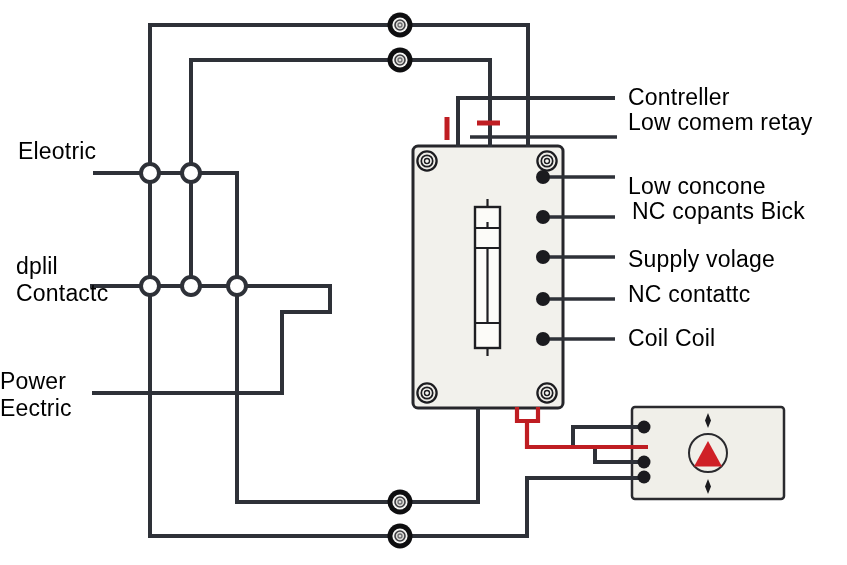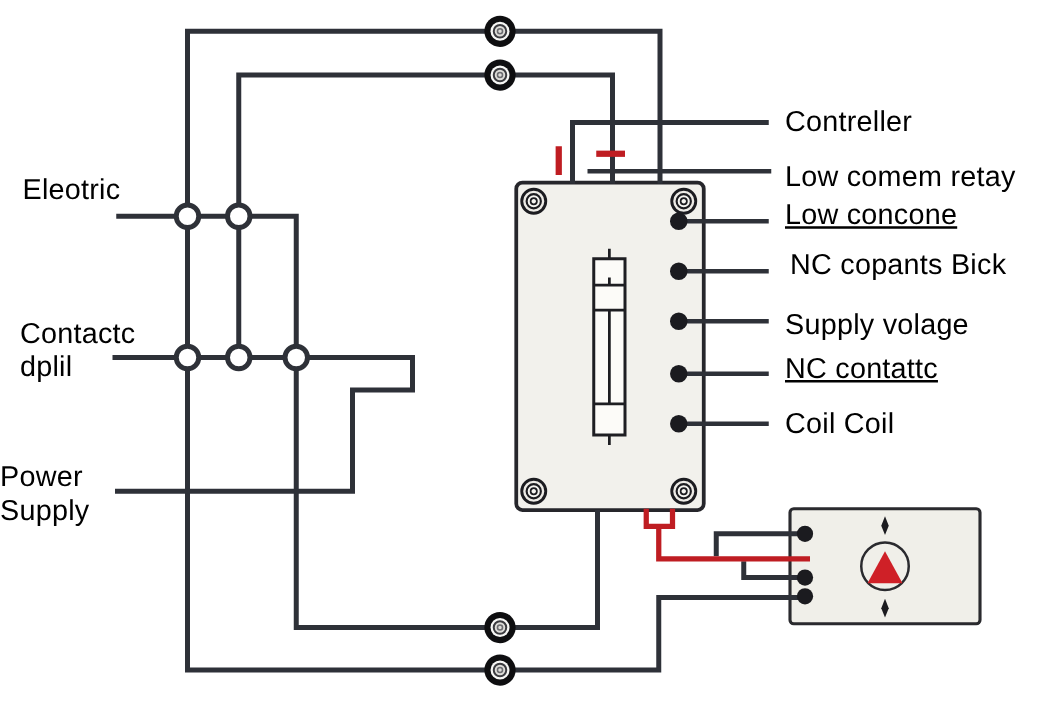--- a/index.html
+++ b/index.html
@@ -107,29 +107,29 @@
     </g>
     <circle class="dot" cx="644" cy="427" r="6.5"></circle>
     <circle class="dot" cx="644" cy="462" r="6.5"></circle>
     <circle class="dot" cx="644" cy="477" r="6.5"></circle>
   </svg>
 
   <div class="lbl" style="left:18px;top:138px;">
     <span>Eleotric</span>
   </div>
   <div class="lbl" style="left:16px;top:253px;">
+    <span>dplil</span>
     <span>Contactc</span>
-    <span>dplil</span>
   </div>
   <div class="lbl" style="left:0;top:368px;">
     <span>Power</span>
-    <span>Supply</span>
+    <span>Eectric</span>
   </div>
 
   <div class="lbl" style="left:628px;top:84px;">Contreller</div>
-  <div class="lbl" style="left:628px;top:128px;">Low comem retay</div>
-  <div class="lbl" style="left:628px;top:158px;text-decoration:underline;">Low concone</div>
+  <div class="lbl" style="left:628px;top:109px;">Low comem retay</div>
+  <div class="lbl" style="left:628px;top:173px;">Low concone</div>
   <div class="lbl" style="left:632px;top:198px;">NC copants Bick</div>
   <div class="lbl" style="left:628px;top:246px;">Supply volage</div>
-  <div class="lbl" style="left:628px;top:281px;text-decoration:underline;">NC contattc</div>
+  <div class="lbl" style="left:628px;top:281px;">NC contattc</div>
   <div class="lbl" style="left:628px;top:325px;">Coil Coil</div>
 
 </div>
 
 </body></html>

